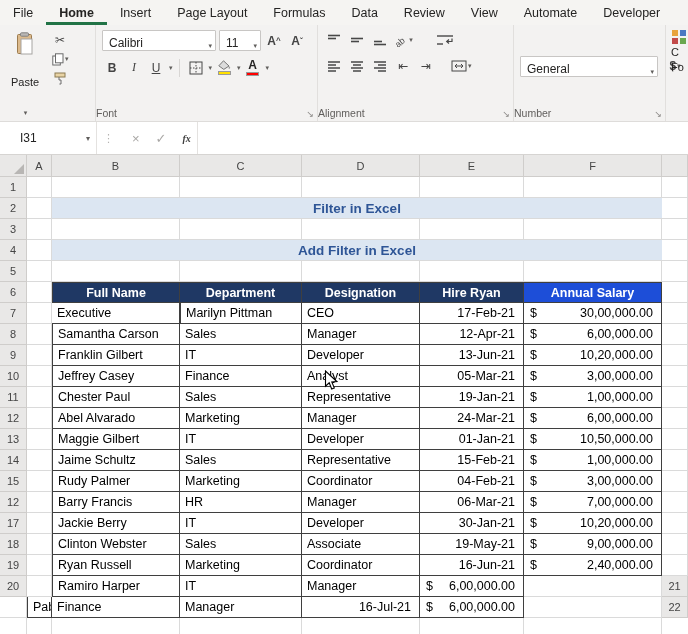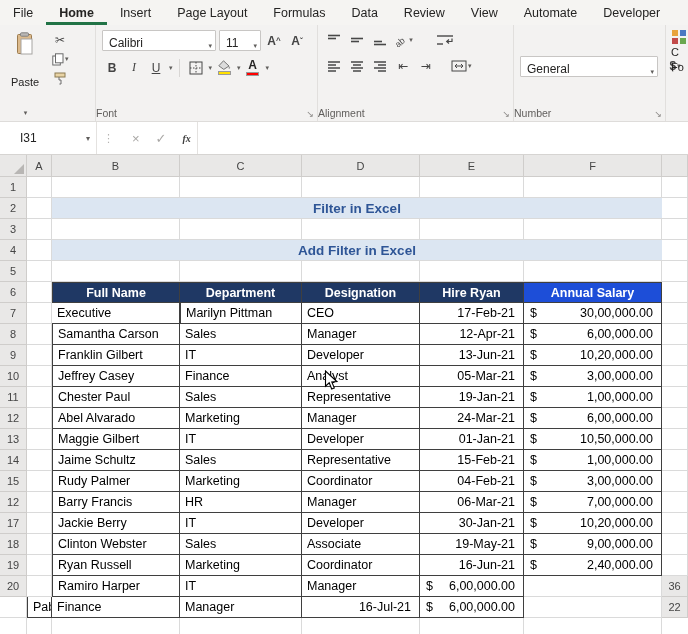--- a/index.html
+++ b/index.html
@@ -528,21 +528,21 @@
     <div class="gh">20</div>
     <div class="cell"></div>
     <div class="cell td bl">Ramiro Harper</div>
     <div class="cell td">IT</div>
     <div class="cell td">Manager</div>
     <div class="cell td money">
       <span>$</span>
       <span>6,00,000.00</span>
     </div>
     <div class="cell"></div>
-    <div class="gh">36</div>
+    <div class="gh">21</div>
     <div class="cell"></div>
     <div class="cell td bl">Pablo Beck</div>
     <div class="cell td">Finance</div>
     <div class="cell td">Manager</div>
     <div class="cell td num">16-Jul-21</div>
     <div class="cell td money">
       <span>$</span>
       <span>6,00,000.00</span>
     </div>
     <div class="cell"></div>

